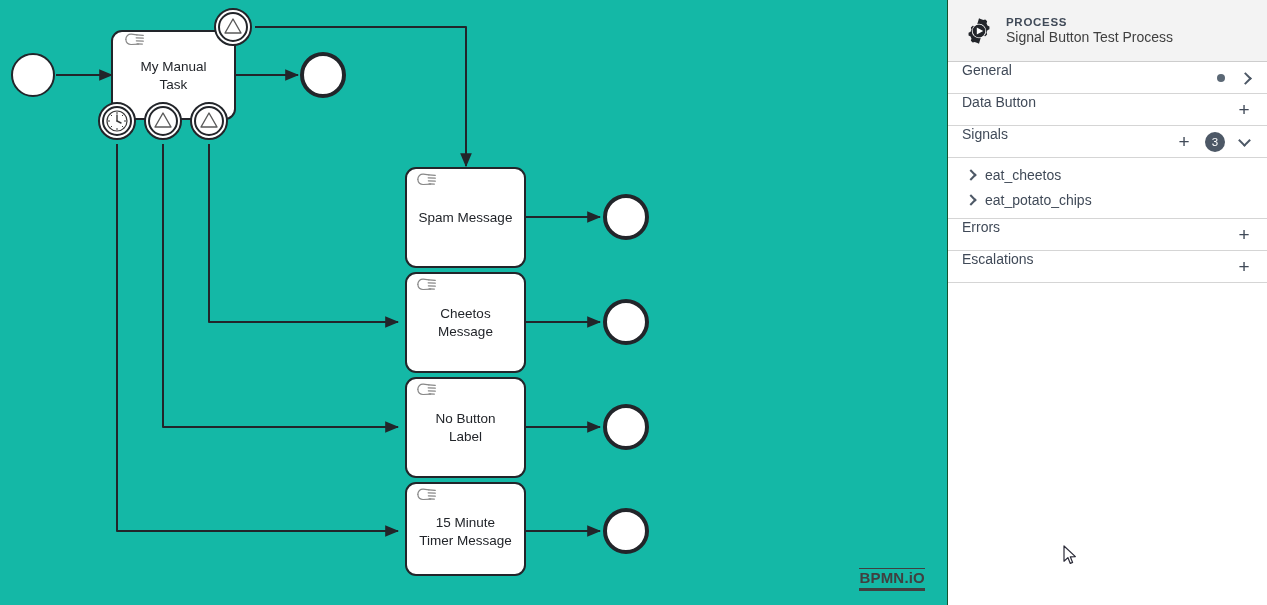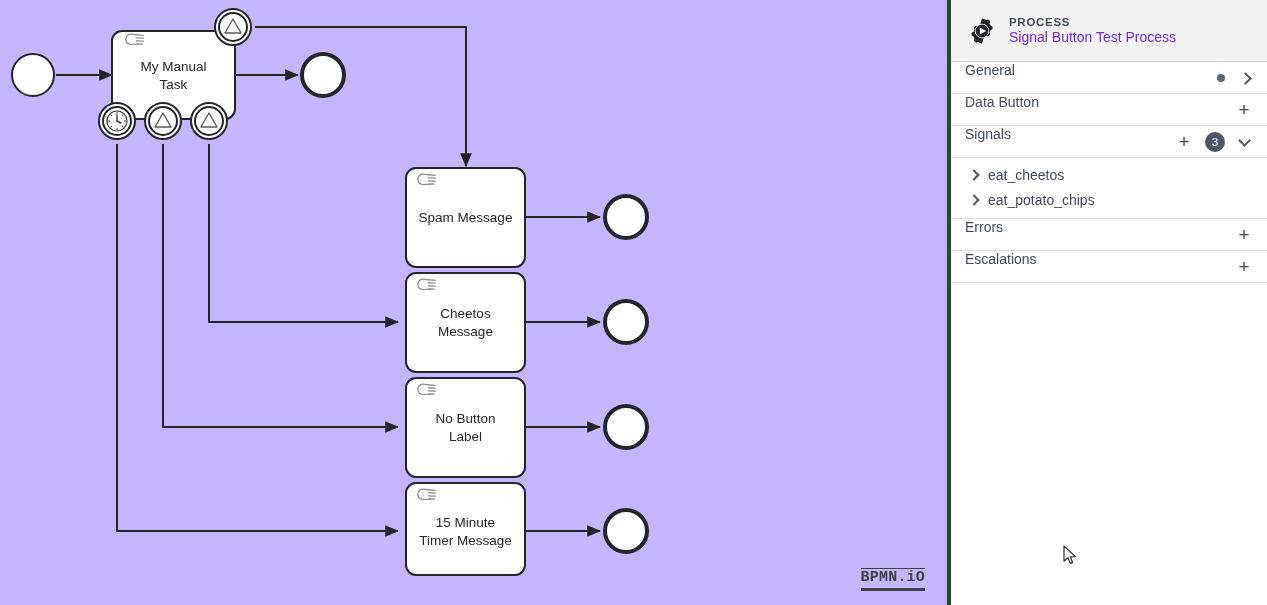--- a/index.html
+++ b/index.html
@@ -19,49 +19,49 @@
     width: 1267px;
     height: 605px;
     display: flex;
   }
 
   
   #canvas {
     position: relative;
     width: 947px;
     height: 605px;
-    background: #c4b5fd;
+    background: #14b8a6;
     overflow: hidden;
   }
   #canvas svg.diagram {
     position: absolute;
     left: 0;
     top: 0;
   }
   .bpmn-logo {
     position: absolute;
     right: 22px;
     bottom: 14px;
-    font-family: Liberation Mono, monospace;
+    font-family: Liberation Sans, sans-serif;
     font-size: 15px;
     font-weight: bold;
     letter-spacing: 0.2px;
     color: #404040;
     border-top: 1px solid #404040;
     border-bottom: 3px solid #404040;
     padding: 1px 0 2px 0;
     line-height: 1.1;
   }
 
   
   #panel {
     width: 320px;
     height: 605px;
     background: #ffffff;
-    border-left: 4px solid #14532d;
+    border-left: 1px solid #14532d;
     box-sizing: border-box;
     font-size: 14px;
     color: #404a58;
     display: flex;
     flex-direction: column;
   }
   .panel-header {
     display: flex;
     align-items: center;
     gap: 12px;
@@ -85,21 +85,21 @@
     line-height: 1.25;
   }
   .ph-type {
     font-size: 11.5px;
     font-weight: bold;
     letter-spacing: 0.7px;
     color: #404a58;
   }
   .ph-name {
     font-size: 14px;
-    color: #6d28d9;
+    color: #404040;
   }
 
   .group-row {
     display: flex;
     height: 32px;
     padding: 0 16px 0 14px;
     border-bottom: 1px solid #d5d5d5;
     box-sizing: border-box;
     background: #ffffff;
   }

